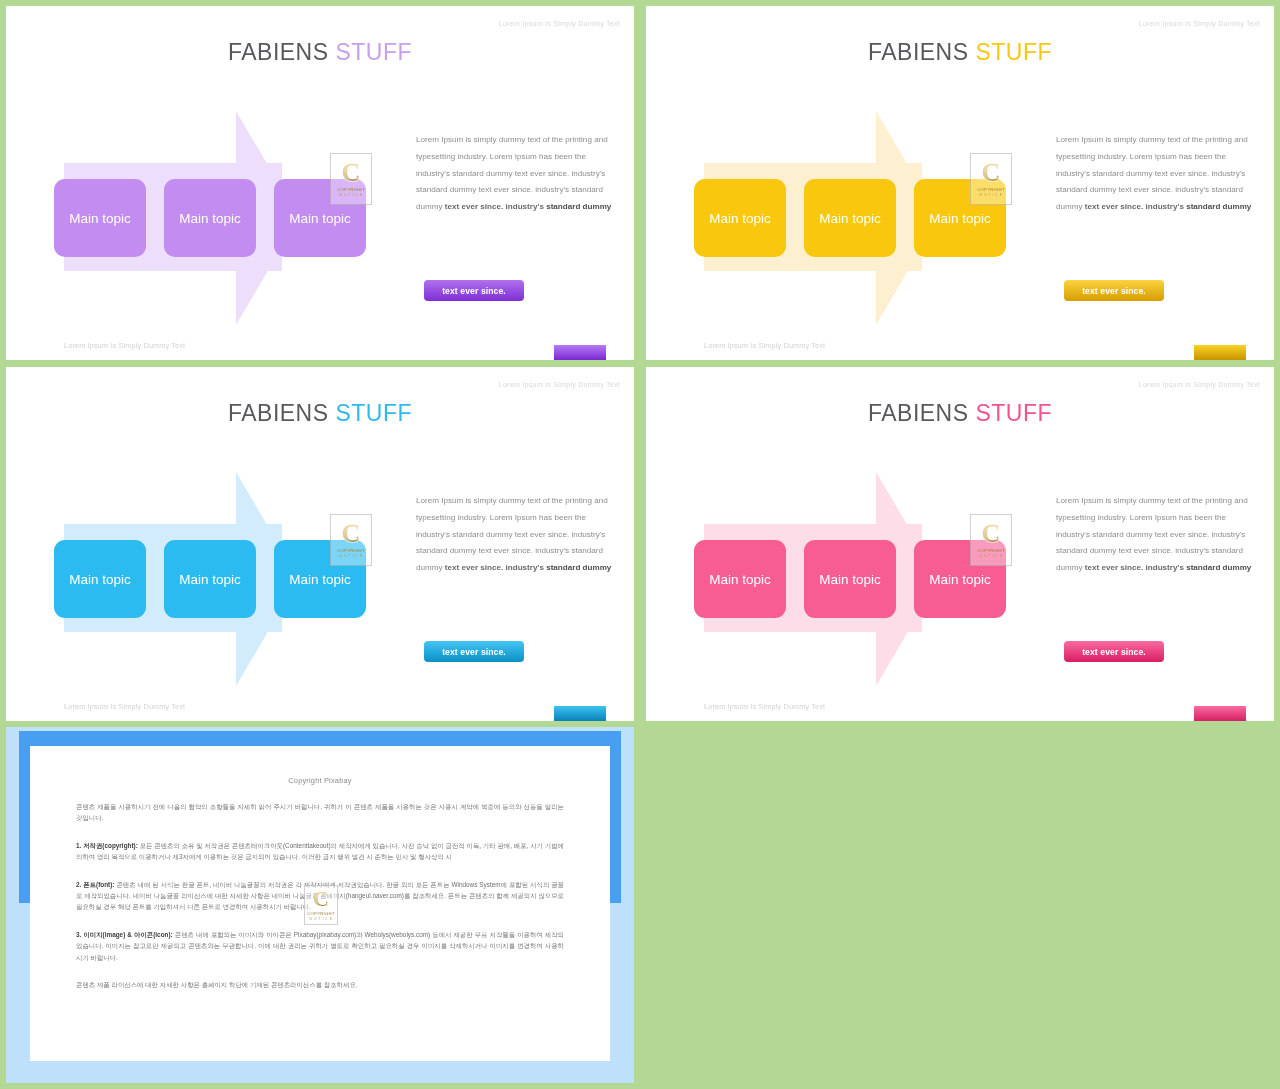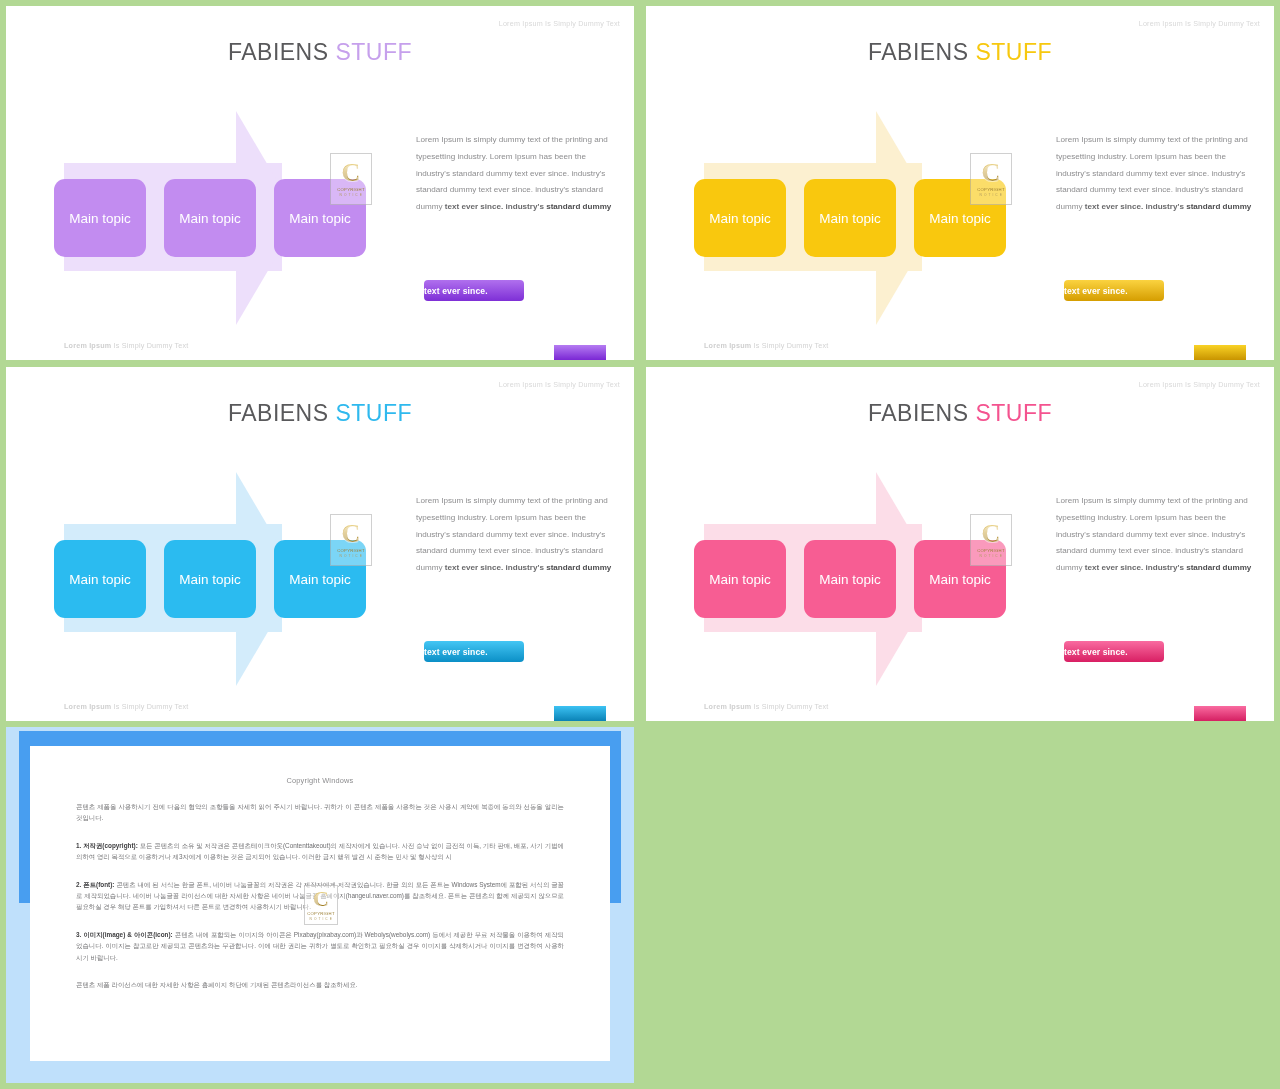--- a/index.html
+++ b/index.html
@@ -29,21 +29,21 @@
   .micro-top {
     position: absolute; top: 13px; right: 14px;
     font-size: 7.2px; color: #d8d8d8; letter-spacing: .2px;
     white-space: nowrap;
   }
   .micro-bot {
     position: absolute; bottom: 10px; left: 14px;
     font-size: 7.2px; color: #d2d2d2; letter-spacing: .2px;
     white-space: nowrap;
   }
-  .micro-bot b { font-weight: bold; color: #cfcfcf; padding-left: 44px; }
+  .micro-bot b { font-weight: normal; color: #cfcfcf; padding-left: 44px; }
 
   
   .title {
     position: absolute; top: 33px; left: 0; right: 0;
     text-align: center;
     font-size: 23px; font-weight: 300;
     letter-spacing: .5px;
     color: #59595b;
     white-space: nowrap;
   }
@@ -107,21 +107,21 @@
     color: #8d8d8f;
   }
   .para .strong { color: #4f4f51; font-weight: bold; }
   .para .strong2 { color: #6a6a6c; font-weight: bold; }
 
   
   .cta {
     position: absolute; left: 418px; top: 274px;
     width: 100px; height: 21px;
     border-radius: 4px;
-    display: flex; align-items: center; 
+    display: flex; align-items: center; justify-content: center;
     font-size: 8.6px; font-weight: bold; color: #ffffff;
     letter-spacing: .1px;
   }
 
   
   .footbar {
     position: absolute; right: 28px; bottom: 0px;
     width: 52px; height: 15px;
   }
 
@@ -304,21 +304,21 @@
   </div>
   <div class="micro-bot"><b>Lorem Ipsum</b><span> Is Simply Dummy Text</span></div>
   <div class="footbar" style="background:linear-gradient(180deg,#f96ba0,#d51f62)"></div>
 </div>
 
 <div class="greenfill"></div>
 
 <div class="docpanel"></div>
 <div class="docframe-outer"></div>
 <div class="docpaper">
-  <div class="doc-sub">Copyright Windows</div>
+  <div class="doc-sub">Copyright Pixabay</div>
   <div class="doc-p">콘텐츠 제품을 사용하시기 전에 다음의 협약의 조항들을 자세히 읽어 주시기 바랍니다. 귀하가 이 콘텐츠 제품을 사용하는 것은 사용시 계약에 복종에 동의와 선동을 알리는 것입니다.</div>
   <div class="doc-p"><b>1. 저작권(copyright):</b><span> 모든 콘텐츠의 소유 및 저작권은 콘텐츠테이크아웃(Contenttakeout)의 제작자에게 있습니다. 사전 승낙 없이 금전적 이득, 기타 판매, 배포, 사기 기법에 의하여 영리 목적으로 이용하거나 제3자에게 이용하는 것은 금지되어 있습니다. 이러한 금지 행위 발견 시 준하는 민사 및 형사상의 시</span></div>
   <div class="doc-p"><b>2. 폰트(font):</b><span> 콘텐츠 내에 된 서식는 한글 폰트, 네이버 나눔글꼴의 저작권은 각 제작자에게 저작권있습니다. 한글 외의 모든 폰트는 Windows System에 포함된 서식의 글꼴로 제작되었습니다. 네이버 나눔글꼴 라이선스에 대한 자세한 사항은 네이버 나눔글꼴 홈페이지(hangeul.naver.com)를 참조하세요. 폰트는 콘텐츠의 함께 제공되지 않으므로 필요하실 경우 해당 폰트를 가입하셔서 다른 폰트로 변경하여 사용하시기 바랍니다.</span></div>
   <div class="doc-p"><b>3. 이미지(image) &amp; 아이콘(icon):</b><span> 콘텐츠 내에 포함되는 이미지와 아이콘은 Pixabay(pixabay.com)과 Webolys(webolys.com) 등에서 제공한 무료 저작물을 이용하여 제작되었습니다. 이미지는 참고로만 제공되고 콘텐츠와는 무관합니다. 이에 대한 권리는 귀하가 별도로 확인하고 필요하실 경우 이미지를 삭제하시거나 이미지를 변경하여 사용하시기 바랍니다.</span></div>
   <div class="doc-p">콘텐츠 제품 라이선스에 대한 자세한 사항은 홈페이지 하단에 기재된 콘텐츠라이선스를 참조하세요.</div>
 </div>
 <div class="watermark doc-wm">
   <div class="c">C</div>
   <div class="w1">COPYRIGHT</div>
   <div class="w2">N O T I C E</div>

